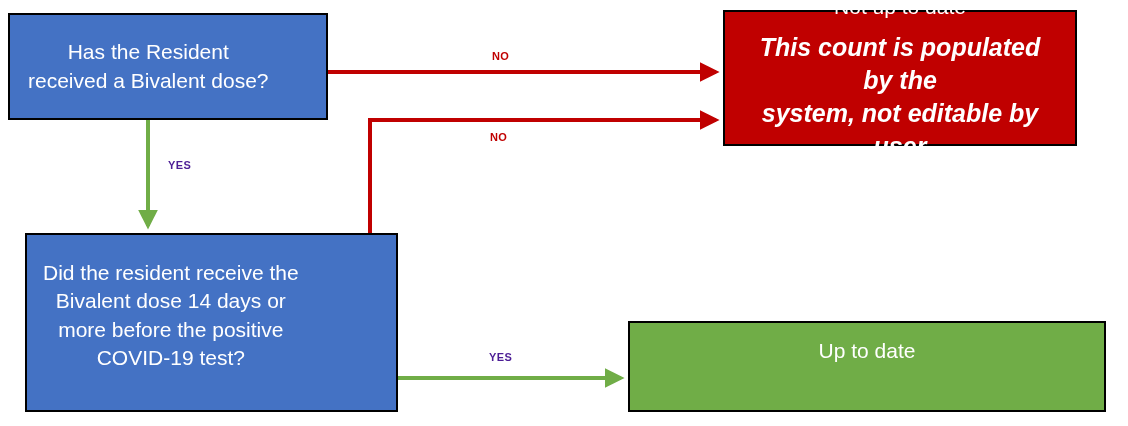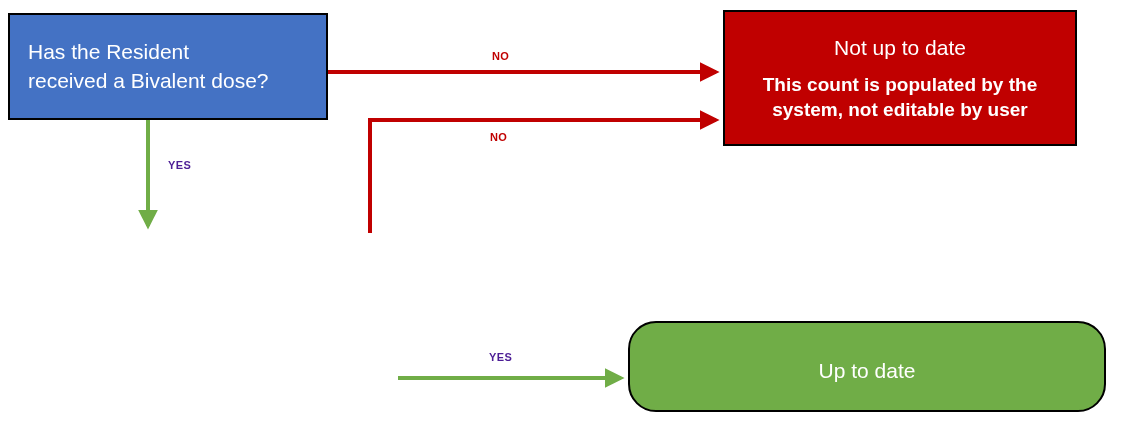--- a/index.html
+++ b/index.html
@@ -21,20 +21,21 @@
     border: 2px solid #000000;
     color: #ffffff;
     display: flex;
     flex-direction: column;
     justify-content: center;
   }
   .node.decision {
     background: #4472C4;
     align-items: flex-start;
     padding: 4px 16px 4px 18px;
+    text-align: center;
   }
   .node.terminal-bad {
     background: #C00000;
     align-items: center;
     text-align: center;
     padding: 6px 20px;
   }
   .node.terminal-good {
     background: #70AD47;
     align-items: center;
@@ -46,23 +47,24 @@
     line-height: 1.34;
     font-weight: 400;
     white-space: pre-line;
   }
   .node-title {
     font-size: 21px;
     line-height: 1.3;
     font-weight: 400;
   }
   .node-sub {
-    font-size: 19px;
+    font-size: 25px;
     line-height: 1.32;
     font-weight: 700;
+    font-style: italic;
     margin-top: 10px;
     white-space: pre-line;
   }
   .edge-label {
     position: absolute;
     font-size: 11px;
     font-weight: 700;
     letter-spacing: 0.4px;
     white-space: nowrap;
   }
@@ -103,28 +105,34 @@
     <path d="M148,120 L148,226" fill="none" stroke="#70AD47" stroke-width="4" marker-end="url(#arrow-green)"></path>
 
     <path d="M398,378 L621,378" fill="none" stroke="#70AD47" stroke-width="4" marker-end="url(#arrow-green)"></path>
   </svg>
 
   <div class="node decision" style="left:8px; top:13px; width:320px; height:107px;">
     <div class="node-text">Has the Resident
 received a Bivalent dose?</div>
   </div>
 
+  <div class="node decision" style="left:25px; top:233px; width:373px; height:179px; padding-left:16px;">
+    <div class="node-text" style="margin-top:-14px;">Did the resident receive the
+Bivalent dose 14 days or
+more before the positive
+COVID-19 test?</div>
+  </div>
 
   <div class="node terminal-bad" style="left:723px; top:10px; width:354px; height:136px;">
     <div class="node-title">Not up to date</div>
     <div class="node-sub">This count is populated by the
 system, not editable by user</div>
   </div>
 
-  <div class="node terminal-good" style="left:628px; top:321px; width:478px; height:91px; justify-content:center; padding-top:14px;border-radius:28px;">
+  <div class="node terminal-good" style="left:628px; top:321px; width:478px; height:91px; justify-content:flex-start; padding-top:14px;">
     <div class="node-title">Up to date</div>
   </div>
 
   <div class="edge-label no" style="left:492px; top:50px;">NO</div>
 
   <div class="edge-label yes" style="left:168px; top:159px;">YES</div>
 
   <div class="edge-label no" style="left:490px; top:131px;">NO</div>
 
   <div class="edge-label yes" style="left:489px; top:351px;">YES</div>

